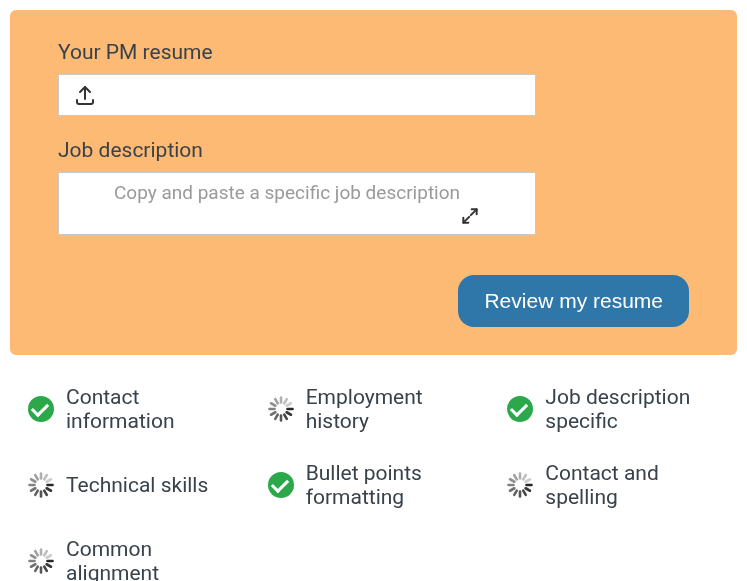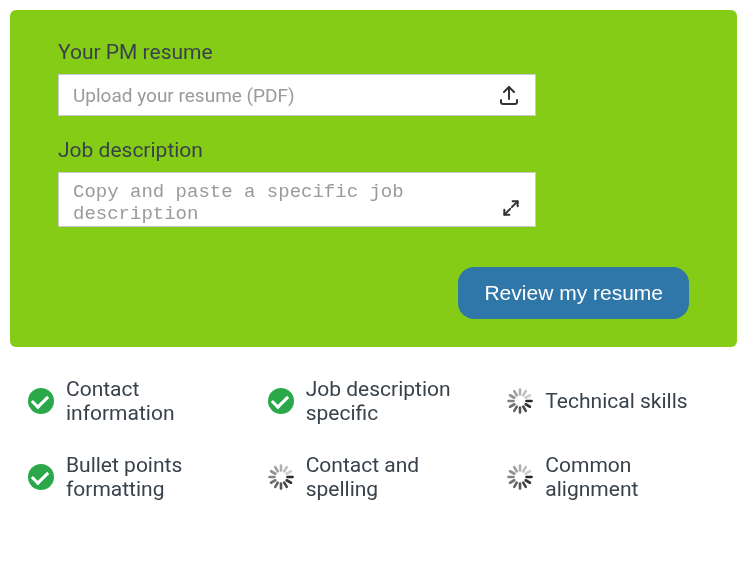--- a/index.html
+++ b/index.html
@@ -4,21 +4,21 @@
 <style>
   * { box-sizing: border-box; margin: 0; padding: 0; }
   body {
     font-family: -apple-system, BlinkMacSystemFont, "Segoe UI", Roboto, Helvetica, Arial, sans-serif;
     width: 747px;
     height: 581px;
     background: #fff;
     color: #39424b;
   }
   .form-panel {
-    background: #84cc16;
+    background: #fdba74;
     border-radius: 6px;
     padding: 30px 48px 28px 48px;
     margin: 10px 10px 0 10px;
   }
   .field-block { margin-bottom: 22px; }
   .field-label {
     font-size: 21px;
     color: #39424b;
     margin-bottom: 10px;
     font-weight: 400;
@@ -30,26 +30,25 @@
     background: #fff;
     padding: 8px 14px;
     width: 478px;
   }
   .upload-box {
     height: 42px;
     justify-content: space-between;
     cursor: pointer;
   }
   .textarea-box {
-    height: 55px;
+    height: 63px;
     align-items: flex-start;
-    justify-content: space-between;
+    justify-content: center;
     cursor: text;
     position: relative;
-    font-family: Liberation Mono, monospace;
   }
   .placeholder-text {
     color: #9a9a9a;
     font-size: 19px;
     font-weight: 400;
   }
   .upload-icon-svg, .resize-svg {
     flex-shrink: 0;
   }
   .resize-svg {
@@ -123,21 +122,20 @@
   }
 </style>
 </head>
 <body>
 
 <div class="form-panel">
 
   <div class="field-block">
     <div class="field-label">Your PM resume</div>
     <div class="upload-box">
-      <span class="placeholder-text">Upload your resume (PDF)</span>
       <svg class="upload-icon-svg" width="24" height="24" viewBox="0 0 24 24" fill="none" stroke="#333" stroke-width="2" stroke-linecap="round" stroke-linejoin="round">
         <path d="M4 17v2a2 2 0 0 0 2 2h12a2 2 0 0 0 2-2v-2"></path>
         <path d="M7 9l5-5 5 5"></path>
         <path d="M12 4v12"></path>
       </svg>
     </div>
   </div>
 
   <div class="field-block">
     <div class="field-label">Job description</div>
@@ -159,20 +157,39 @@
 </div>
 
 <div class="checks-grid">
 
   <div class="check-item">
     <span class="check-icon">
         <div class="check-circle"></div>
       </span>
     <span class="check-label">Contact information</span>
   </div>
+  <div class="check-item">
+    <span class="check-icon">
+        <svg width="26" height="26" viewBox="0 0 26 26" class="spinner-svg">
+          <line x1="19.50" y1="13.00" x2="24.50" y2="13.00" stroke="rgb(40,40,40)" stroke-width="2.6" stroke-linecap="round"></line>
+          <line x1="18.63" y1="16.25" x2="22.96" y2="18.75" stroke="rgb(55,55,55)" stroke-width="2.6" stroke-linecap="round"></line>
+          <line x1="16.25" y1="18.63" x2="18.75" y2="22.96" stroke="rgb(70,70,70)" stroke-width="2.6" stroke-linecap="round"></line>
+          <line x1="13.00" y1="19.50" x2="13.00" y2="24.50" stroke="rgb(85,85,85)" stroke-width="2.6" stroke-linecap="round"></line>
+          <line x1="9.75" y1="18.63" x2="7.25" y2="22.96" stroke="rgb(100,100,100)" stroke-width="2.6" stroke-linecap="round"></line>
+          <line x1="7.37" y1="16.25" x2="3.04" y2="18.75" stroke="rgb(115,115,115)" stroke-width="2.6" stroke-linecap="round"></line>
+          <line x1="6.50" y1="13.00" x2="1.50" y2="13.00" stroke="rgb(130,130,130)" stroke-width="2.6" stroke-linecap="round"></line>
+          <line x1="7.37" y1="9.75" x2="3.04" y2="7.25" stroke="rgb(145,145,145)" stroke-width="2.6" stroke-linecap="round"></line>
+          <line x1="9.75" y1="7.37" x2="7.25" y2="3.04" stroke="rgb(160,160,160)" stroke-width="2.6" stroke-linecap="round"></line>
+          <line x1="13.00" y1="6.50" x2="13.00" y2="1.50" stroke="rgb(175,175,175)" stroke-width="2.6" stroke-linecap="round"></line>
+          <line x1="16.25" y1="7.37" x2="18.75" y2="3.04" stroke="rgb(190,190,190)" stroke-width="2.6" stroke-linecap="round"></line>
+          <line x1="18.63" y1="9.75" x2="22.96" y2="7.25" stroke="rgb(205,205,205)" stroke-width="2.6" stroke-linecap="round"></line>
+        </svg>
+      </span>
+    <span class="check-label">Employment history</span>
+  </div>
 
   <div class="check-item">
     <span class="check-icon">
         <div class="check-circle"></div>
       </span>
     <span class="check-label">Job description specific</span>
   </div>
   <div class="check-item">
     <span class="check-icon">
         <svg width="26" height="26" viewBox="0 0 26 26" class="spinner-svg">

